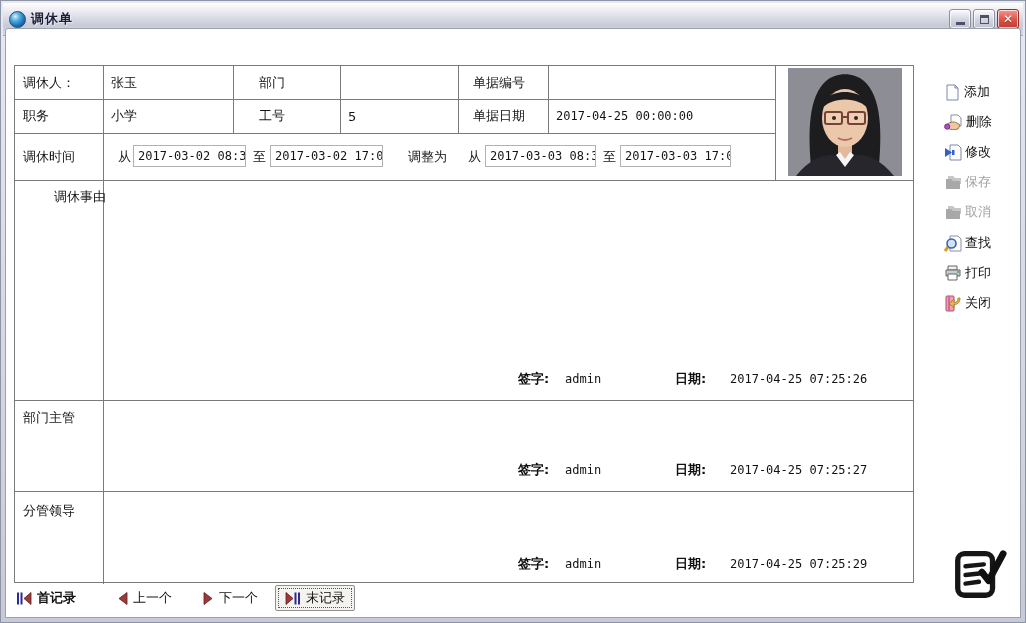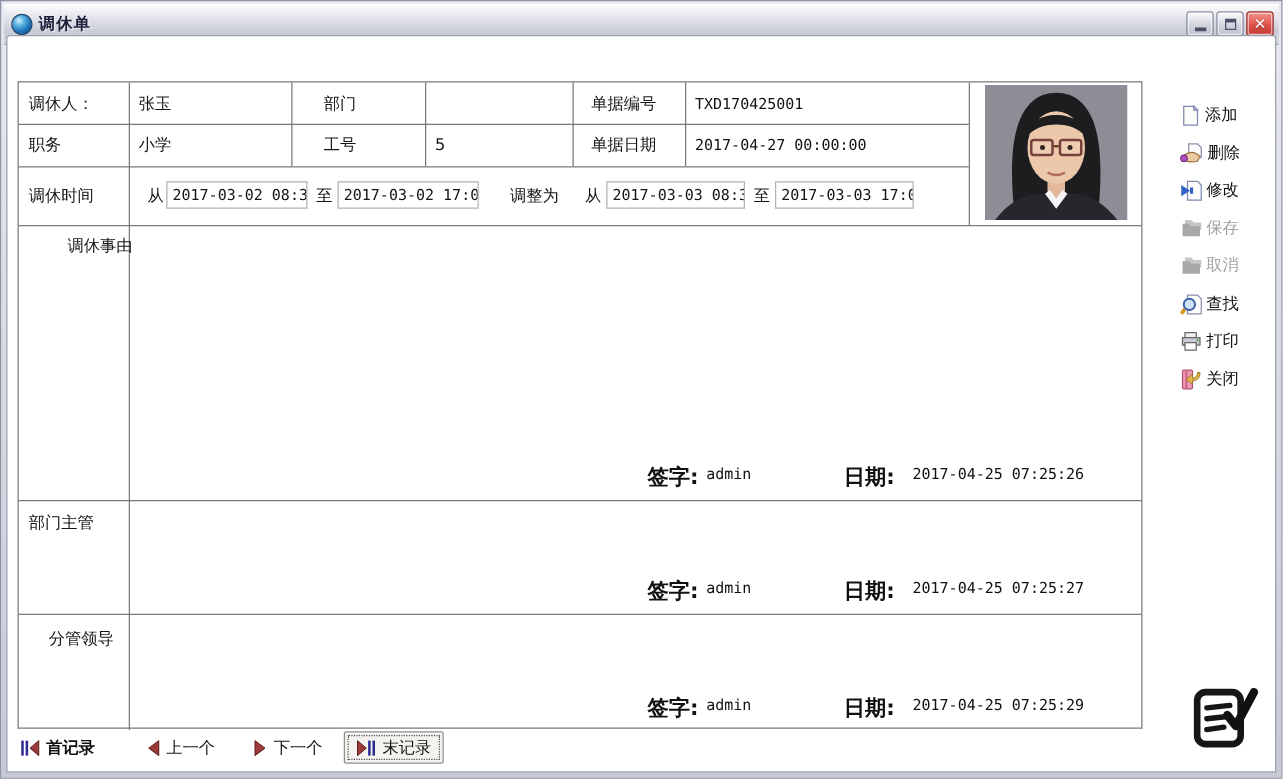--- a/index.html
+++ b/index.html
@@ -45,21 +45,21 @@
   .hline { height:1px; }
   .lbl { position:absolute; font-size:13px; color:#141414; white-space:nowrap; }
   .val { position:absolute; font-size:13px; color:#141414; white-space:nowrap; }
   .mono { font-family:"DejaVu Sans Mono", monospace; font-size:12px; }
   .vcenter { display:flex; align-items:center; }
   .inbox {
     position:absolute; height:22px; background:#fff; border:1px solid #b2b2b2;
     font-family:"DejaVu Sans Mono", monospace; font-size:12px; color:#141414;
     line-height:20px; padding-left:4px; white-space:nowrap; overflow:hidden;
   }
-  .siglbl { position:absolute; font-size:17px; font-weight:bold; color:#111; white-space:nowrap; }
+  .siglbl { position:absolute; font-size:13px; font-weight:bold; color:#111; white-space:nowrap; }
   .sigval { position:absolute; font-size:12px; font-family:"DejaVu Sans Mono", monospace; color:#111; white-space:nowrap; }
   .photo-box { position:absolute; left:773px; top:2px; width:114px; height:108px; }
   .tool-item {
     position:absolute; left:938px; height:22px; display:flex; align-items:center; gap:3px;
     font-size:13px; color:#111; cursor:default;
   }
   .tool-item.disabled { color:#a2a2a2; }
   .nav-item {
     position:absolute; height:22px; display:flex; align-items:center; gap:5px;
     font-size:13px; color:#111;
@@ -111,28 +111,27 @@
       <div class="hline" style="left:0;top:67px;width:760px;"></div>
       <div class="hline" style="left:0;top:114px;width:898px;"></div>
       <div class="hline" style="left:0;top:334px;width:898px;"></div>
       <div class="hline" style="left:0;top:425px;width:898px;"></div>
 
       <div class="lbl vcenter" style="left:8px;top:0;height:33px;">调休人：</div>
       <div class="val vcenter" style="left:96px;top:0;height:33px;">张玉</div>
       <div class="lbl vcenter" style="left:244px;top:0;height:33px;">部门</div>
       <div class="val vcenter" style="left:333px;top:0;height:33px;"></div>
       <div class="lbl vcenter" style="left:458px;top:0;height:33px;font-family:Liberation Mono, monospace;">单据编号</div>
-      <div class="val mono vcenter" style="left:541px;top:0;height:33px;">TXD170425001</div>
 
       <div class="lbl vcenter" style="left:8px;top:33px;height:34px;">职务</div>
       <div class="val vcenter" style="left:96px;top:33px;height:34px;text-align:right;">小学</div>
       <div class="lbl vcenter" style="left:244px;top:33px;height:34px;">工号</div>
       <div class="val vcenter" style="left:333px;top:33px;height:34px;">5</div>
       <div class="lbl vcenter" style="left:458px;top:33px;height:34px;">单据日期</div>
-      <div class="val mono vcenter" style="left:541px;top:33px;height:34px;">2017-04-27 00:00:00</div>
+      <div class="val mono vcenter" style="left:541px;top:33px;height:34px;">2017-04-25 00:00:00</div>
 
       <div class="lbl vcenter" style="left:8px;top:67px;height:47px;">调休时间</div>
       <div class="lbl vcenter" style="left:103px;top:67px;height:47px;">从</div>
       <div class="inbox" style="left:118px;top:79px;width:113px;">2017-03-02 08:30:</div>
       <div class="lbl vcenter" style="left:238px;top:67px;height:47px;">至</div>
       <div class="inbox" style="left:255px;top:79px;width:113px;">2017-03-02 17:00:</div>
       <div class="lbl vcenter" style="left:393px;top:67px;height:47px;">调整为</div>
       <div class="lbl vcenter" style="left:453px;top:67px;height:47px;">从</div>
       <div class="inbox" style="left:470px;top:79px;width:111px;">2017-03-03 08:30:</div>
       <div class="lbl vcenter" style="left:588px;top:67px;height:47px;">至</div>
@@ -161,21 +160,21 @@
       <div class="sigval" style="left:550px;top:306px;">admin</div>
       <div class="siglbl" style="left:660px;top:304px;">日期:</div>
       <div class="sigval" style="left:715px;top:306px;">2017-04-25 07:25:26</div>
 
       <div class="lbl" style="left:8px;top:343px;">部门主管</div>
       <div class="siglbl" style="left:503px;top:395px;">签字:</div>
       <div class="sigval" style="left:550px;top:397px;">admin</div>
       <div class="siglbl" style="left:660px;top:395px;">日期:</div>
       <div class="sigval" style="left:715px;top:397px;">2017-04-25 07:25:27</div>
 
-      <div class="lbl" style="left:24px;top:436px;">分管领导</div>
+      <div class="lbl" style="left:8px;top:436px;">分管领导</div>
       <div class="siglbl" style="left:503px;top:489px;">签字:</div>
       <div class="sigval" style="left:550px;top:491px;">admin</div>
       <div class="siglbl" style="left:660px;top:489px;">日期:</div>
       <div class="sigval" style="left:715px;top:491px;text-align:center;">2017-04-25 07:25:29</div>
     </div>
 
     <div class="tool-item" style="top:52px;">
       <svg width="17" height="17" viewBox="0 0 17 17">
         <path d="M3 1 h8 l3 3 v12 H3 Z" fill="#fdfdfd" stroke="#7d88ad"></path>
         <path d="M11 1 v3 h3 Z" fill="#e4eaf5" stroke="#7d88ad"></path>

